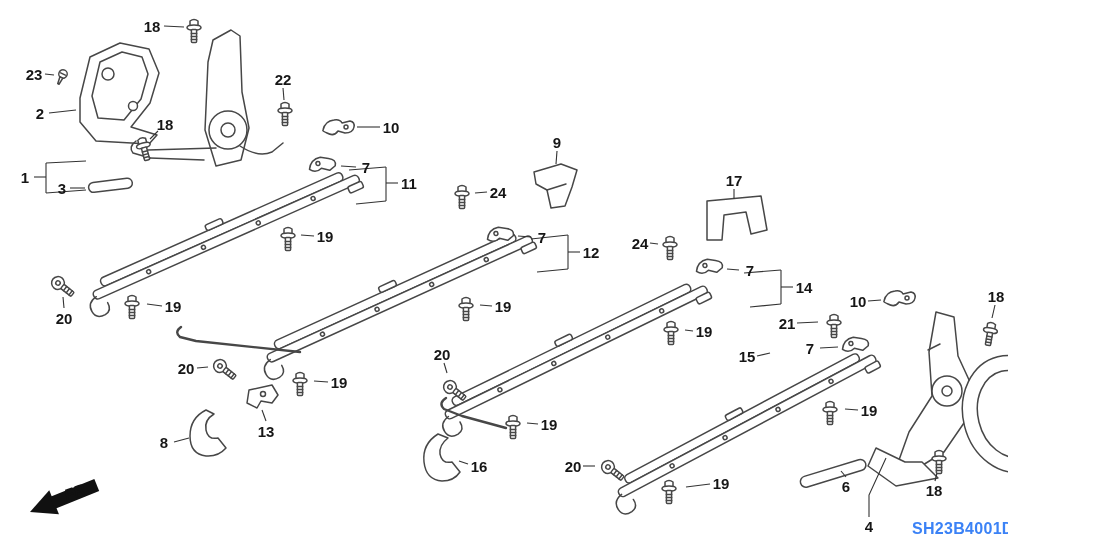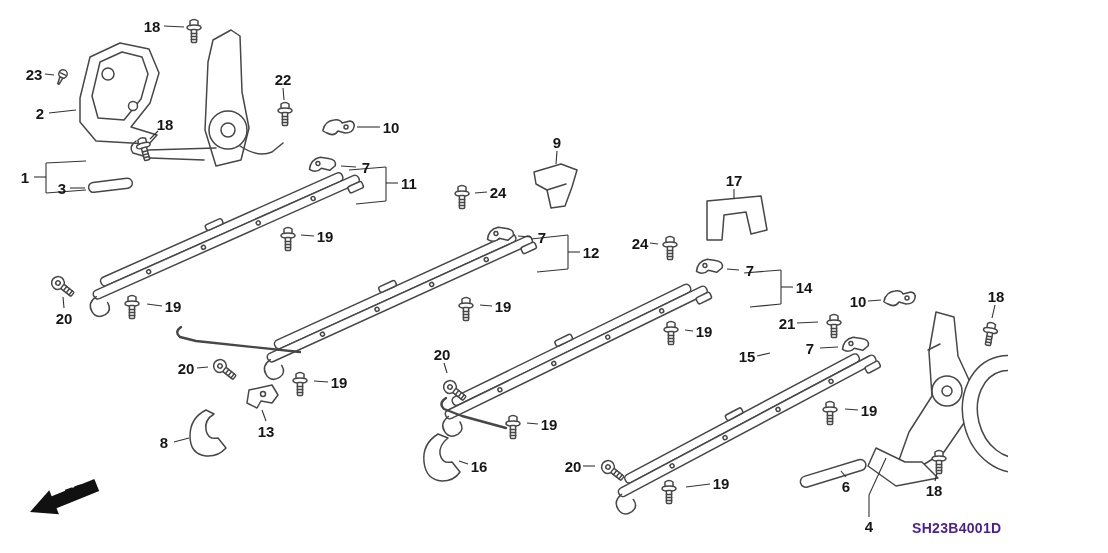--- a/index.html
+++ b/index.html
@@ -5,21 +5,21 @@
   html,body{margin:0;padding:0;background:#fff}
   .stage{position:relative;width:1008px;height:553px;background:#fff;overflow:hidden;
          font-family:"Liberation Sans",sans-serif;}
   .stage svg{position:absolute;left:0;top:0}
   .part{fill:#ffffff;stroke:#474747;stroke-width:1.5;stroke-linejoin:round;stroke-linecap:round}
   .thin{stroke-width:2.4}
   .nofill{fill:none}
   .leader{fill:none;stroke:#333;stroke-width:1.1}
   .ref{font-family:"Liberation Sans",sans-serif;font-size:15px;font-weight:600;fill:#161616;
        text-anchor:middle;dominant-baseline:central}
-  .code{position:absolute;left:912px;top:520px;font-size:14px;font-weight:700;color:#4c1d95;letter-spacing:.3px}
+  .code{position:absolute;left:912px;top:520px;font-size:16px;font-weight:700;color:#3b82f6;letter-spacing:.3px}
   .fr{position:absolute;left:64px;top:483px;font-size:16px;font-weight:700;font-style:italic;color:#111;
       transform:rotate(-20deg)}
 </style>
 </head>
 <body>
 
 <div class="stage">
 
   <svg id="diagram" width="1108" height="553" viewBox="0 0 1108 553">
 

